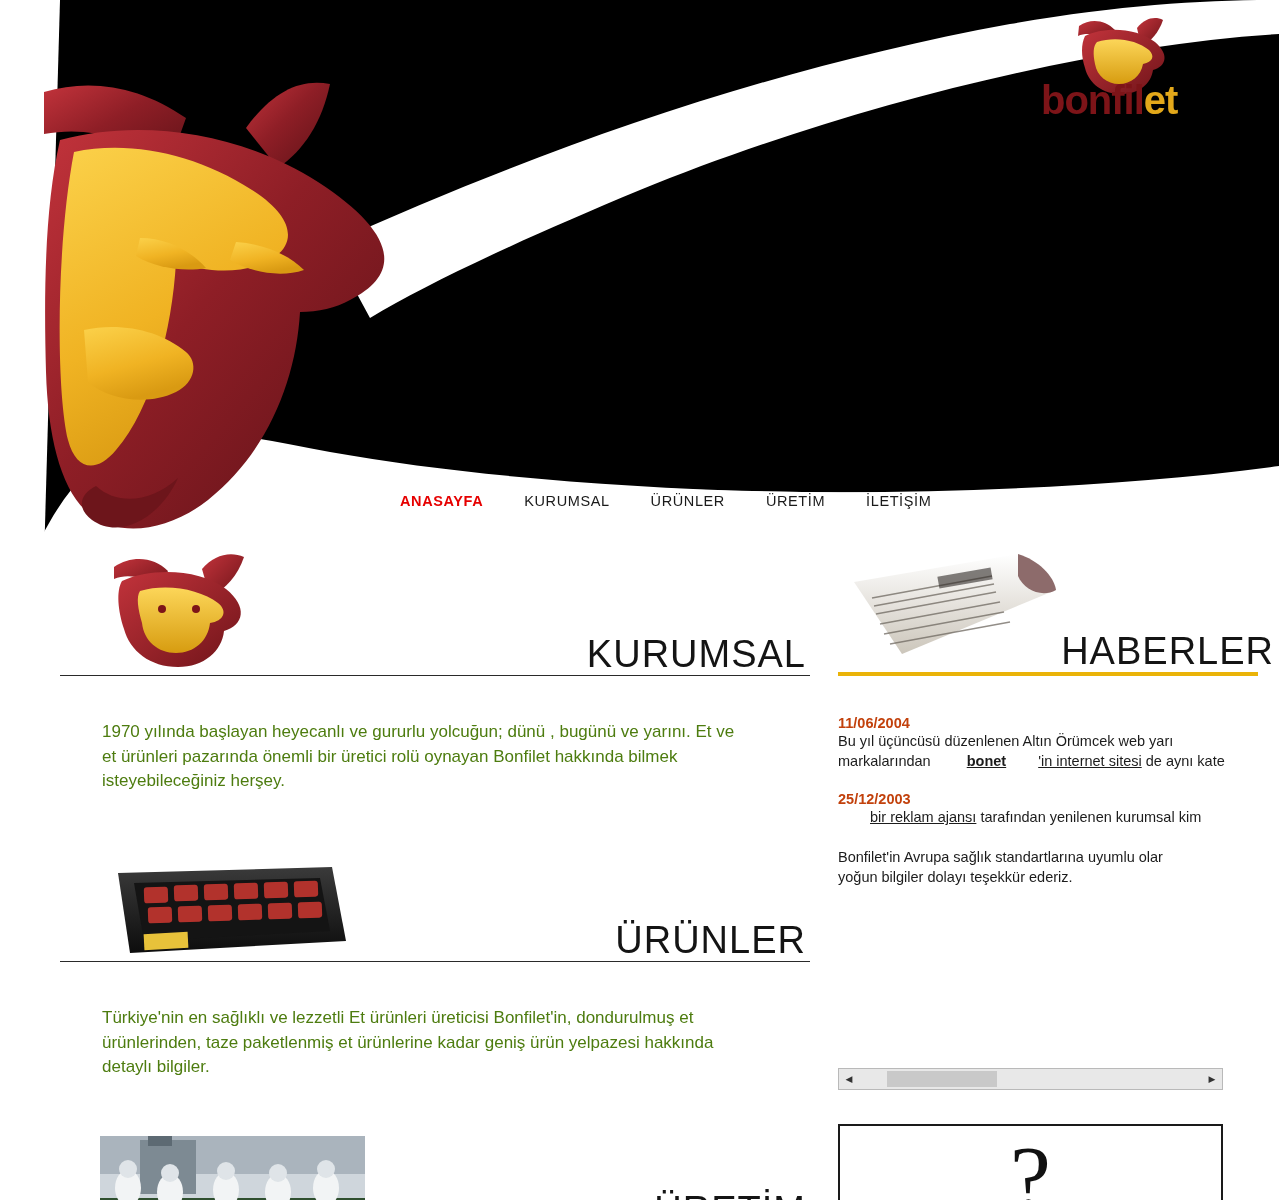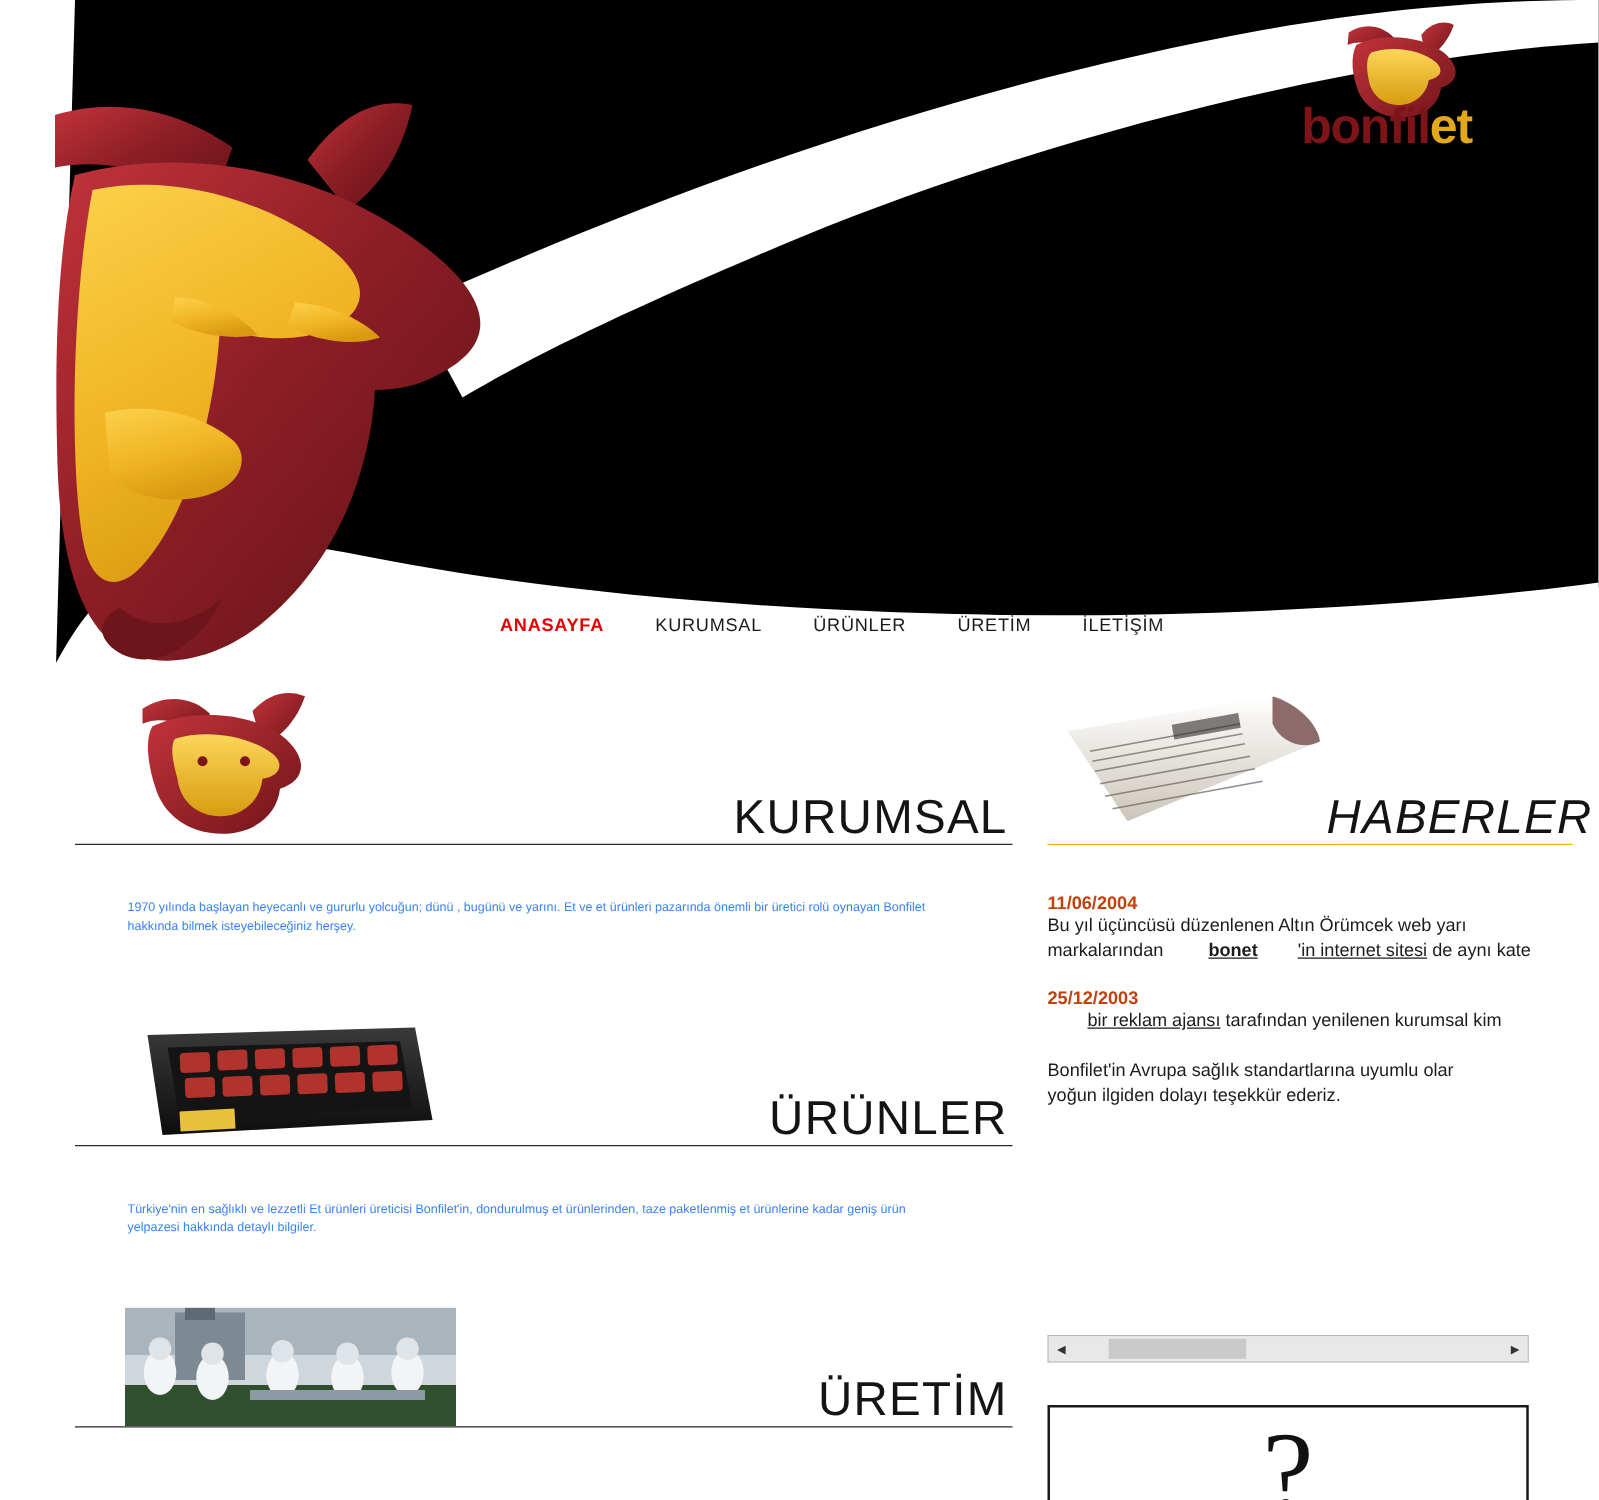--- a/index.html
+++ b/index.html
@@ -90,43 +90,42 @@
   .section-thumb {
     position: absolute;
     left: 38px;
     bottom: 0;
     height: 128px;
     width: 240px;
     overflow: hidden;
   }
   .section-body {
     padding: 44px 60px 0 42px;
-    font-size: 10px;
+    font-size: 17px;
     line-height: 1.45;
-    color: #3b82f6;
+    color: #4d7c0f;
   }
 
   
   .thumb-bull { left: 46px; width: 150px; }
   .thumb-meat { left: 40px; width: 250px; height: 112px; bottom: 0; }
   .thumb-fact { left: 40px; width: 265px; height: 95px; bottom: 0; }
 
   
   .right-col {
     position: absolute;
     left: 838px;
     top: 548px;
     width: 420px;
   }
   .news-head {
     position: relative;
     height: 128px;
-    border-bottom: 1px solid #eab308;
+    border-bottom: 4px solid #eab308;
     overflow: visible;
-    font-style: italic;
   }
   .news-title {
     position: absolute;
     right: -16px;
     bottom: 2px;
     font-family: "Liberation Sans", sans-serif;
     font-weight: 300;
     font-size: 38px;
     letter-spacing: 1px;
     color: #141414;
@@ -449,21 +448,21 @@
         <div class="news-text">
           <a href="#">bir reklam ajansı</a><span> tarafından yenilenen kurumsal kim</span>
         </div>
       </div>
 
       <div class="news-item">
         <div class="news-text">
           <span>Bonfilet'in Avrupa sağlık standartlarına uyumlu olar</span>
         </div>
         <div class="news-text">
-          <span>yoğun ilgiden dolayı teşekkür ederiz.</span>
+          <span>yoğun bilgiler dolayı teşekkür ederiz.</span>
         </div>
       </div>
 
     </div>
   </div>
 
   <div class="scrollbar">
     <div class="sb-btn">◀</div>
     <div class="sb-track">
       <div class="sb-thumb"></div>

